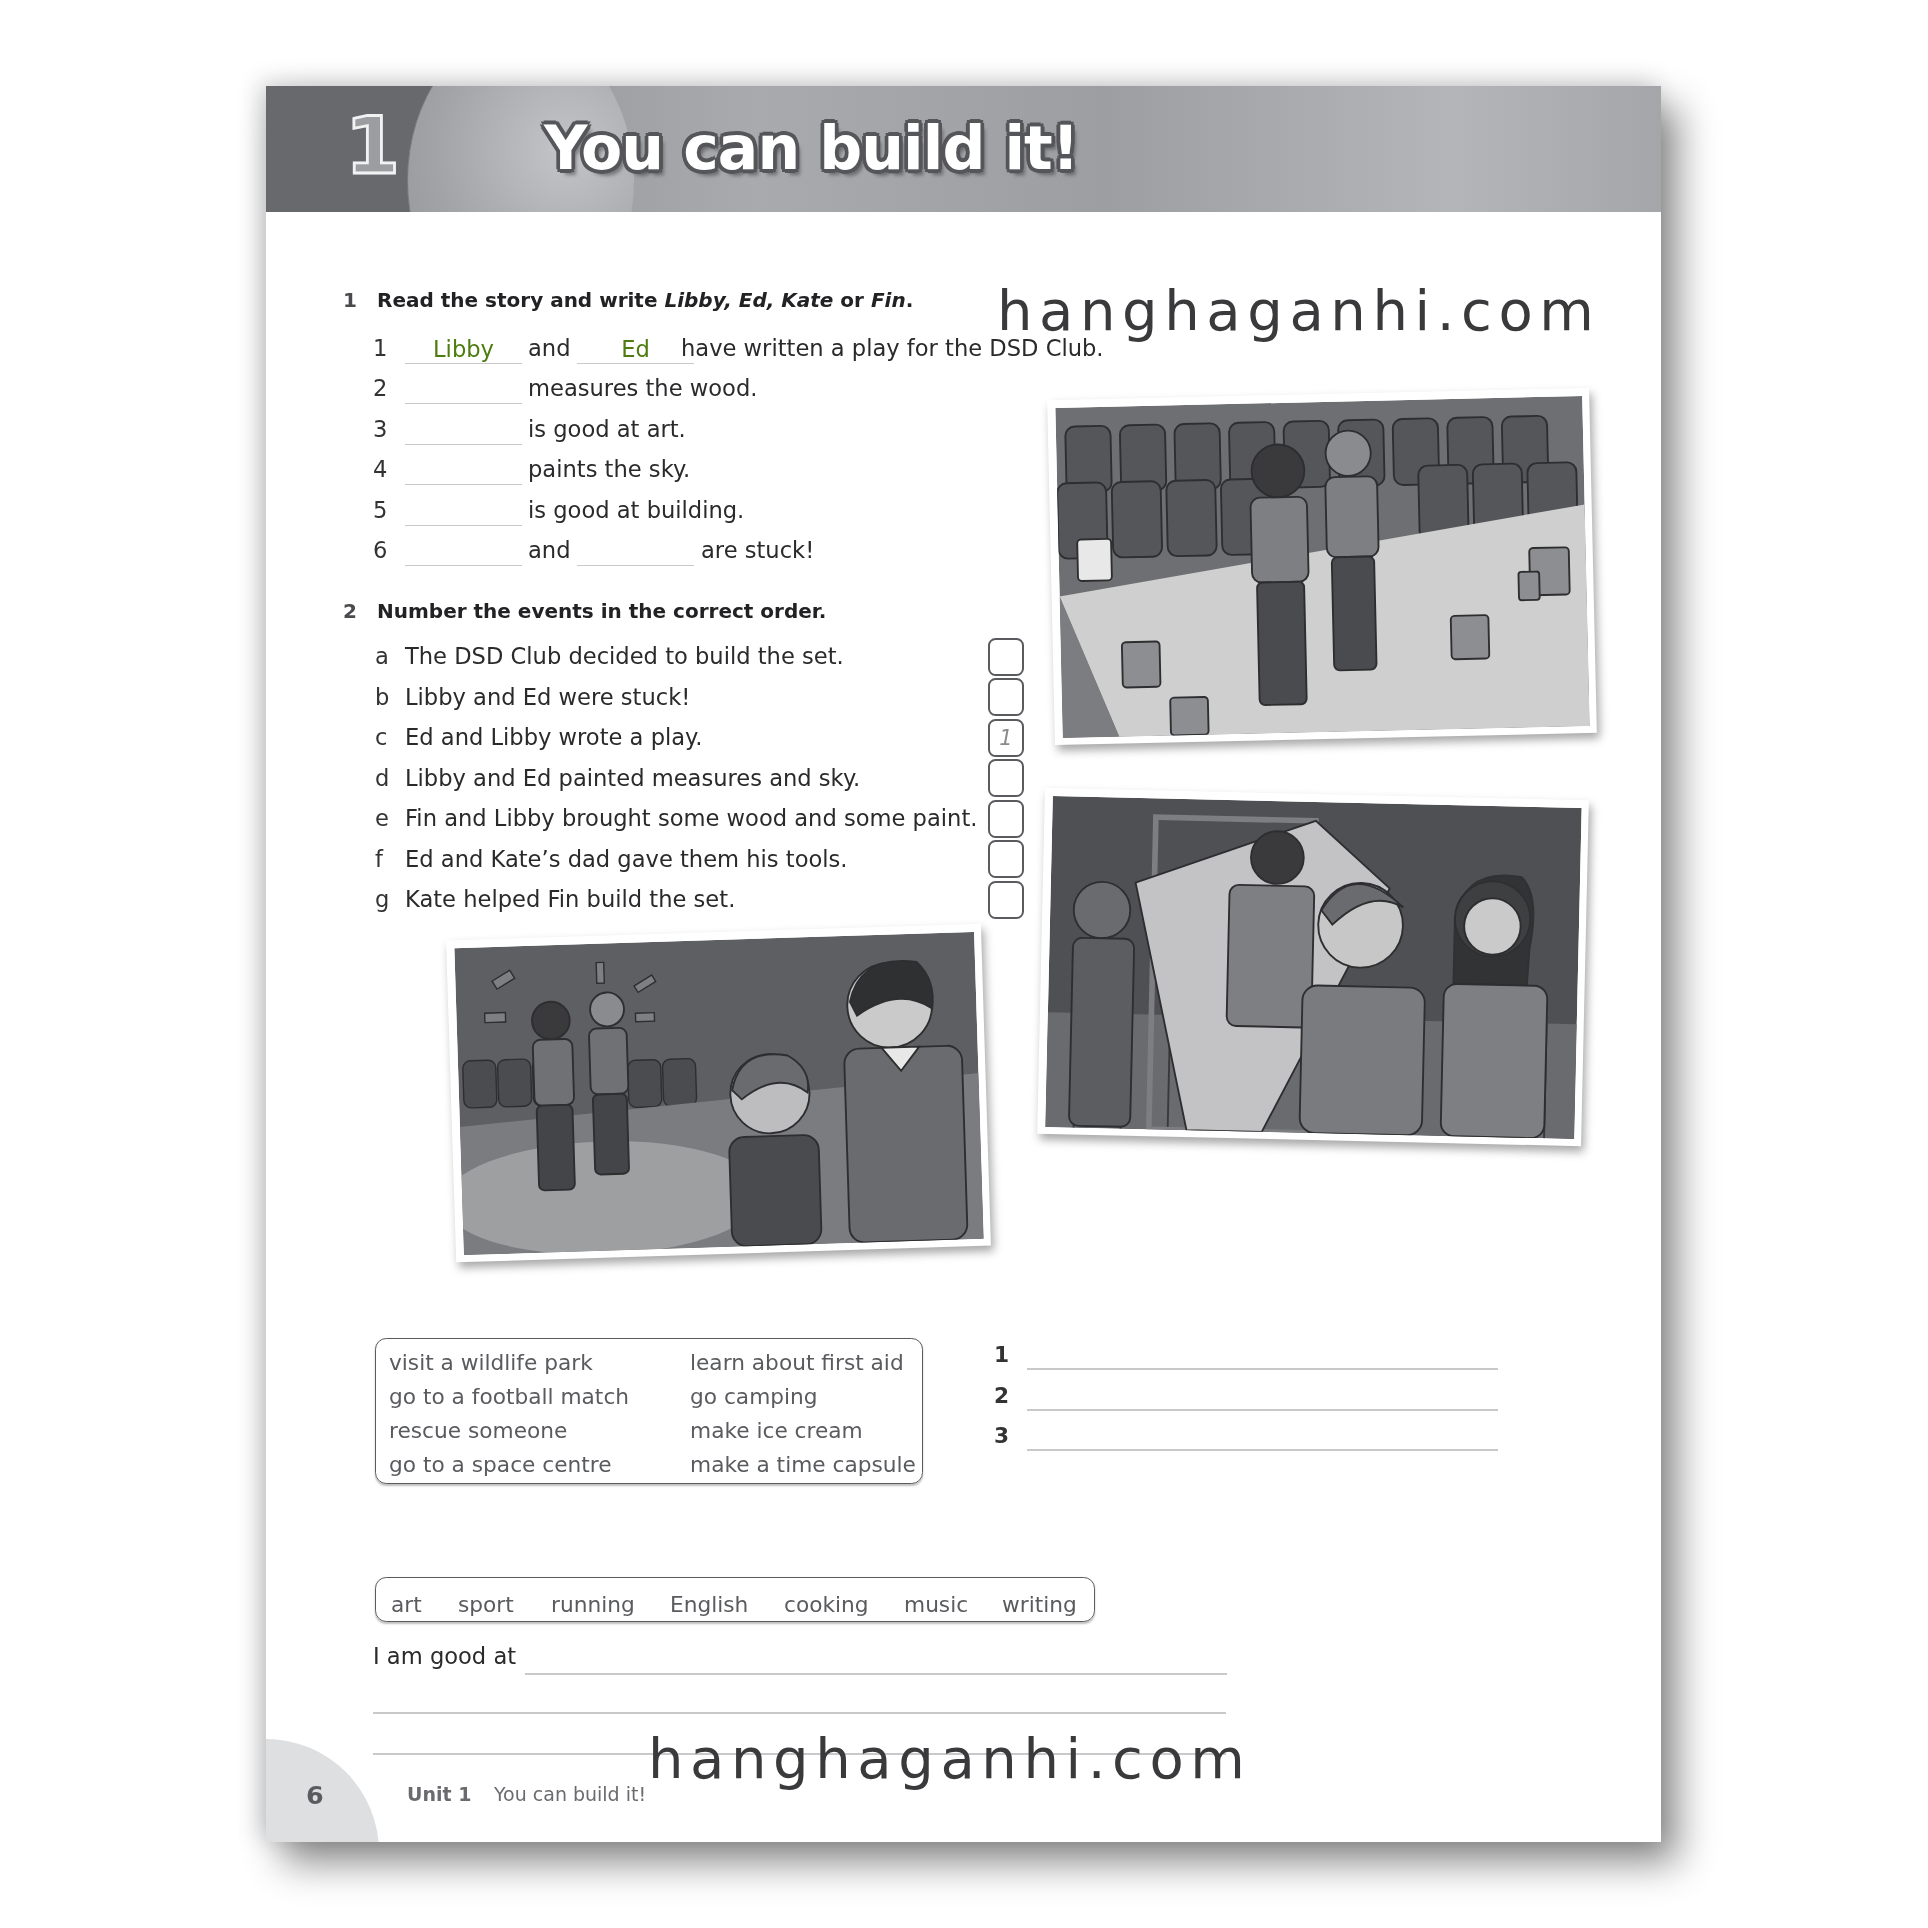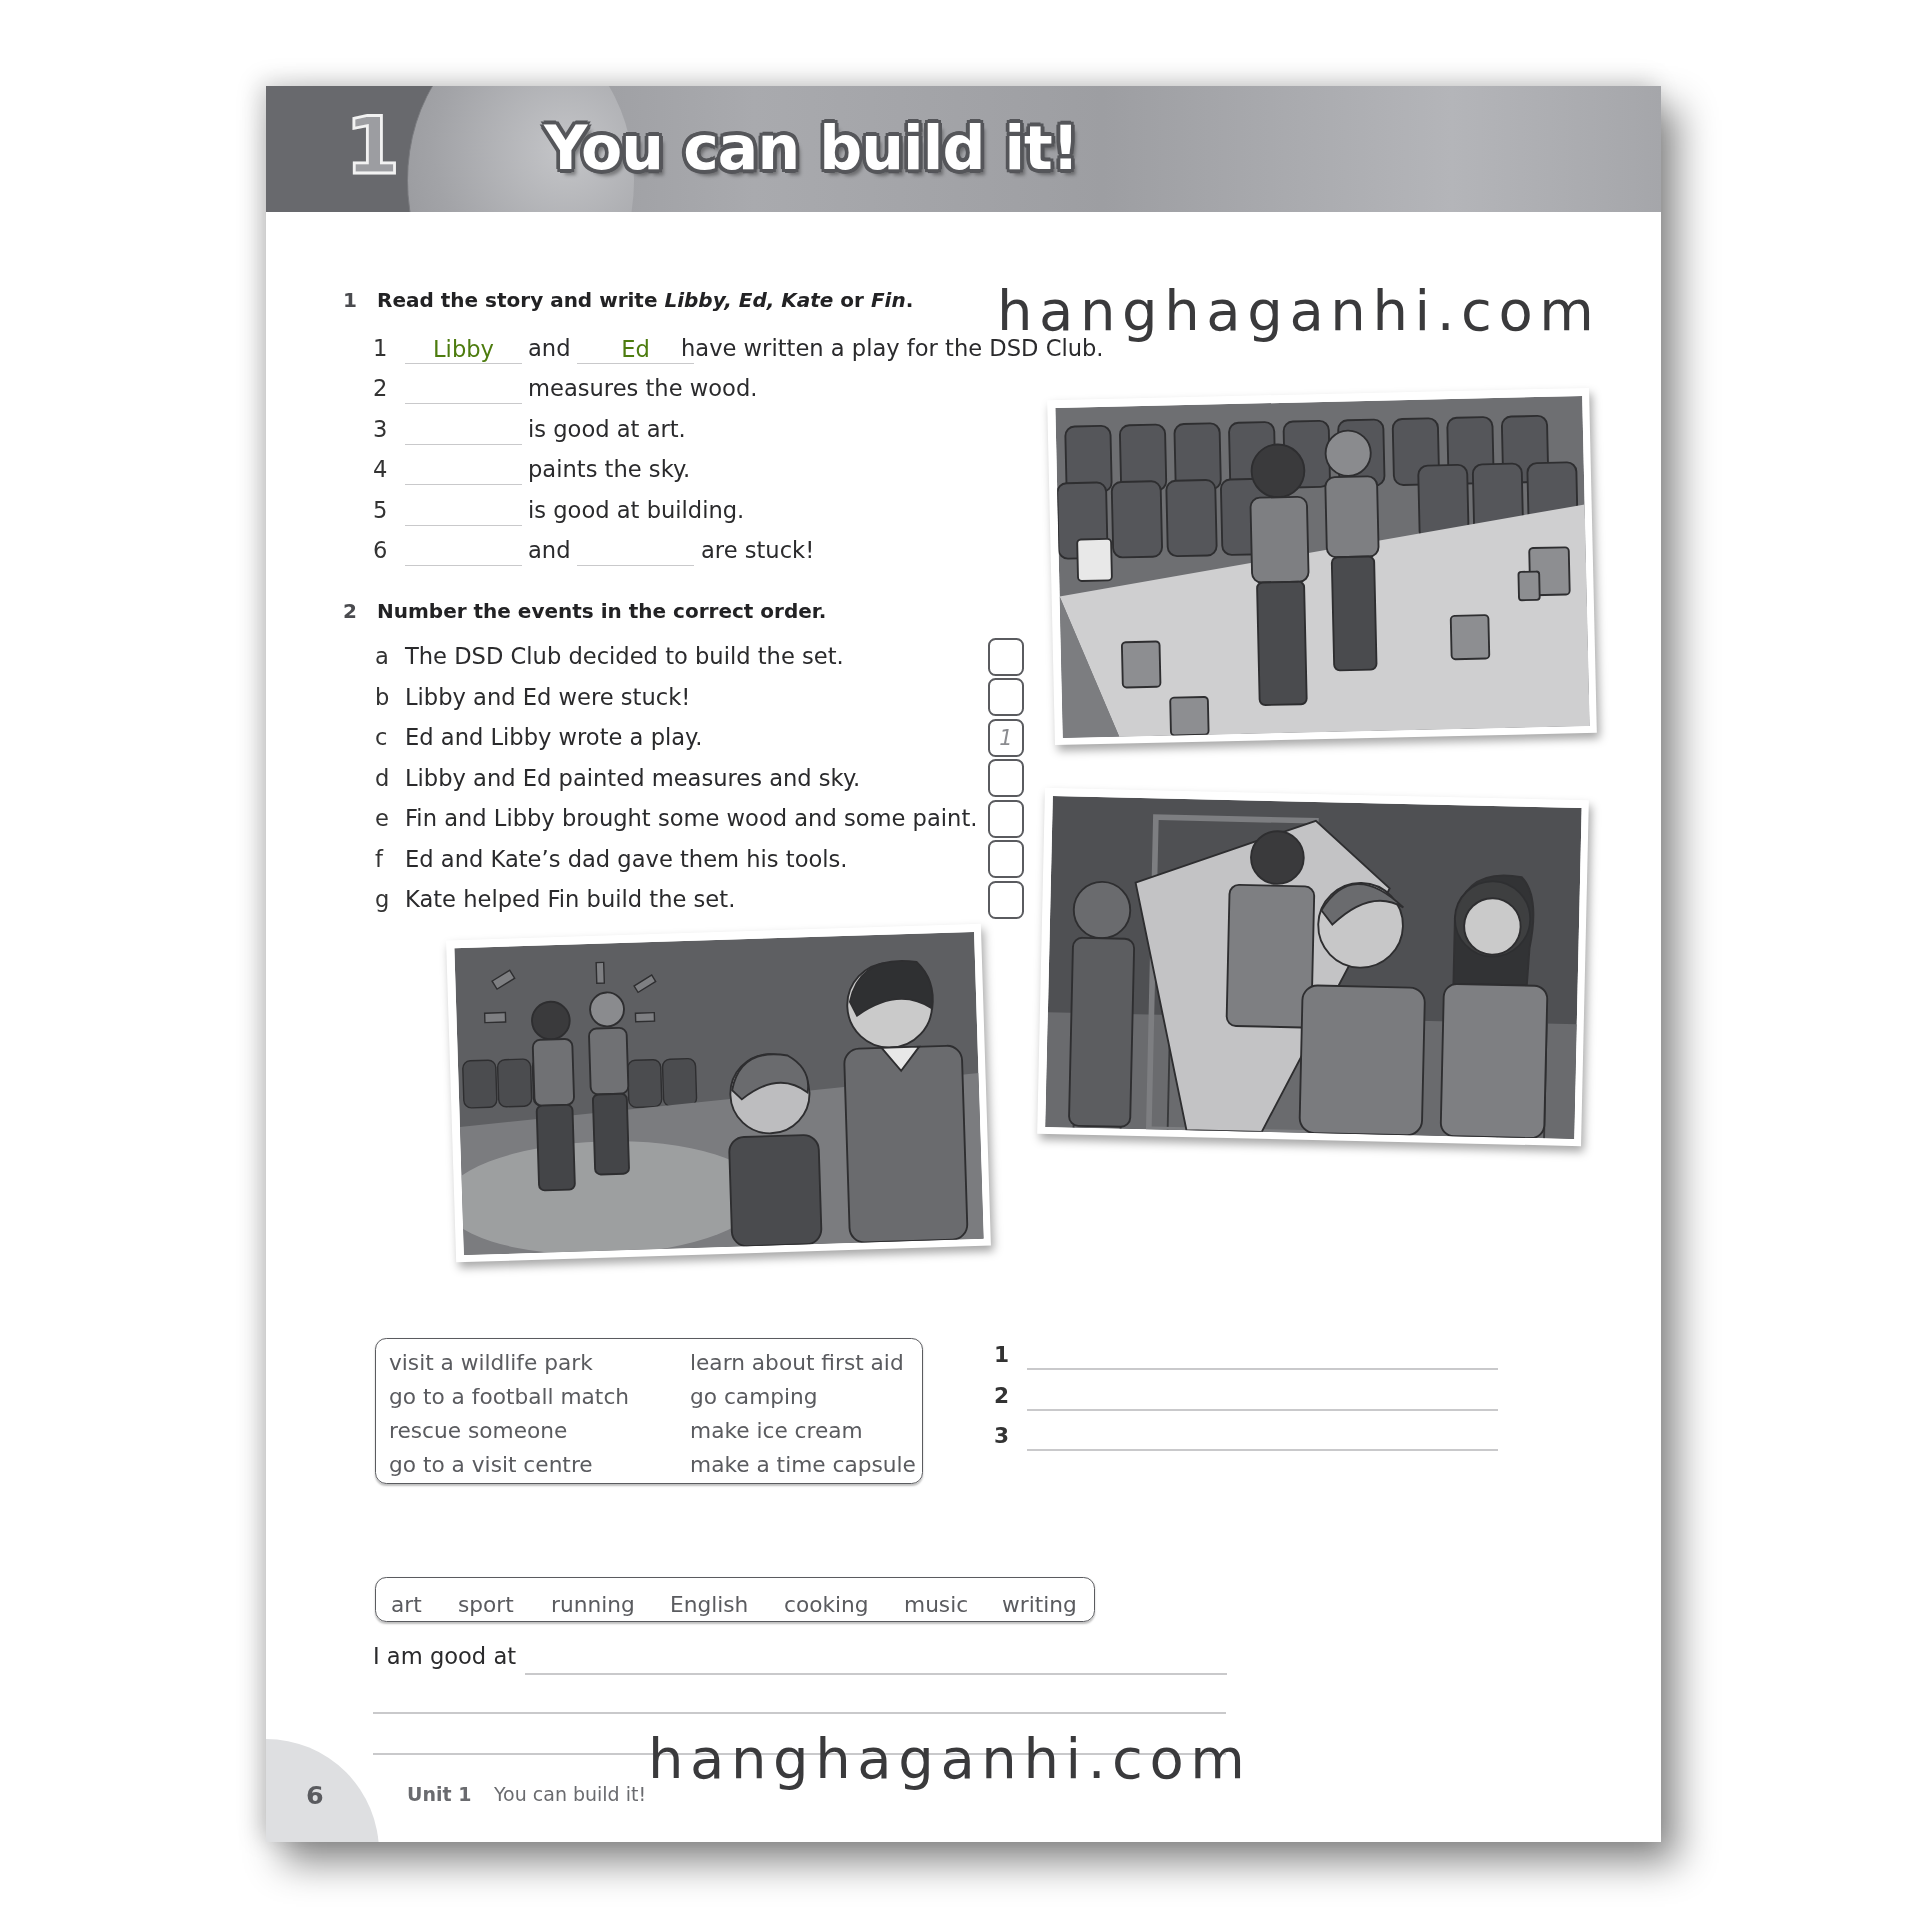--- a/index.html
+++ b/index.html
@@ -320,21 +320,21 @@
         <polygon points="450,120 470,145 490,120" fill="#e8e8e8"></polygon>
       </g>
     </svg>
   </div>
 
 
   <div class="phrase-box">
     <span class="phrase" style="left:13px; top:11.3px;">visit a wildlife park</span>
     <span class="phrase" style="left:13px; top:45px;">go to a football match</span>
     <span class="phrase" style="left:13px; top:79px;">rescue someone</span>
-    <span class="phrase" style="left:13px; top:113px;">go to a visit centre</span>
+    <span class="phrase" style="left:13px; top:113px;">go to a space centre</span>
     <span class="phrase" style="left:314px; top:11.3px;">learn about first aid</span>
     <span class="phrase" style="left:314px; top:45px;">go camping</span>
     <span class="phrase" style="left:314px; top:79px;">make ice cream</span>
     <span class="phrase" style="left:314px; top:113px;">make a time capsule</span>
   </div>
 
   <span class="write-num" style="left:728px; top:1256px;">1</span>
   <span class="write-num" style="left:728px; top:1297px;">2</span>
   <span class="write-num" style="left:728px; top:1337px;">3</span>
   <div class="write-line" style="left:761px; top:1282px; width:471px;"></div>

